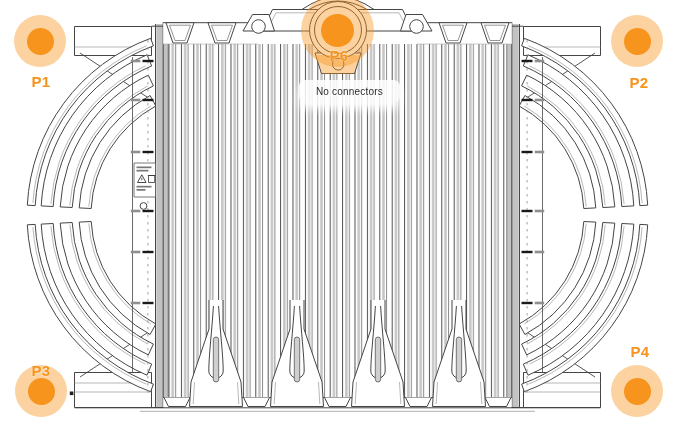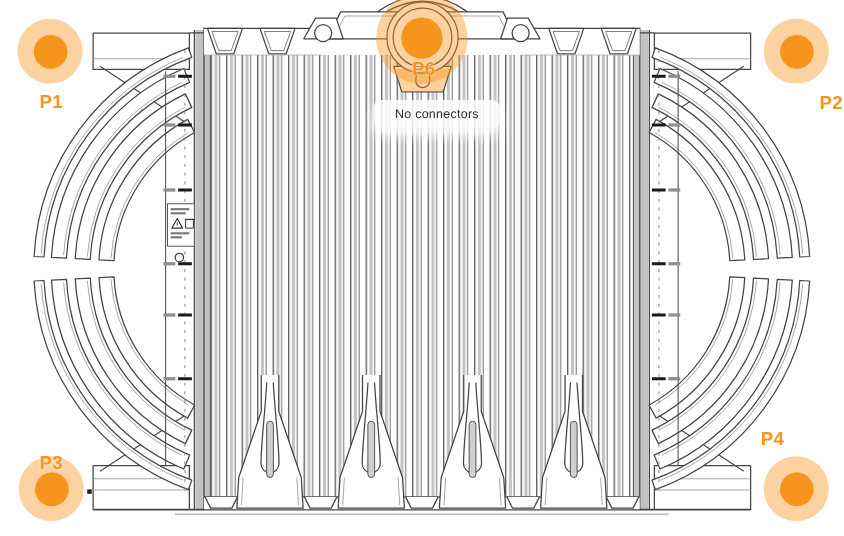--- a/index.html
+++ b/index.html
@@ -27,23 +27,23 @@
     position:absolute;left:312px;top:55px;width:52px;height:19px;
     background:rgba(247,148,29,0.42);
     clip-path:polygon(6% 0,20% 100%,80% 100%,94% 0);
   }
   .plabel{
     position:absolute;transform:translateX(-50%);
     color:#F7941D;font-weight:bold;font-size:15px;letter-spacing:.3px;
     text-shadow:0 0 2px #fff;white-space:nowrap;
   }
   .pl-p1{left:41px;top:73px;}
-  .pl-p2{left:665px;top:74px;}
+  .pl-p2{left:639px;top:74px;}
   .pl-p3{left:41px;top:362px;}
-  .pl-p4{left:618px;top:343px;}
+  .pl-p4{left:640px;top:343px;}
   .pl-p6{left:339px;top:47px;}
   .tooltip{
     position:absolute;left:299px;top:80px;width:101px;height:23px;
     background:rgba(255,255,255,0.85);border-radius:6px;
     box-shadow:0 6px 9px rgba(255,255,255,0.95),0 0 2px rgba(0,0,0,0.05);
     display:flex;align-items:center;justify-content:center;
     font-size:10px;color:#2e2e2e;letter-spacing:.2px;white-space:nowrap;
   }
 </style>
 </head>

